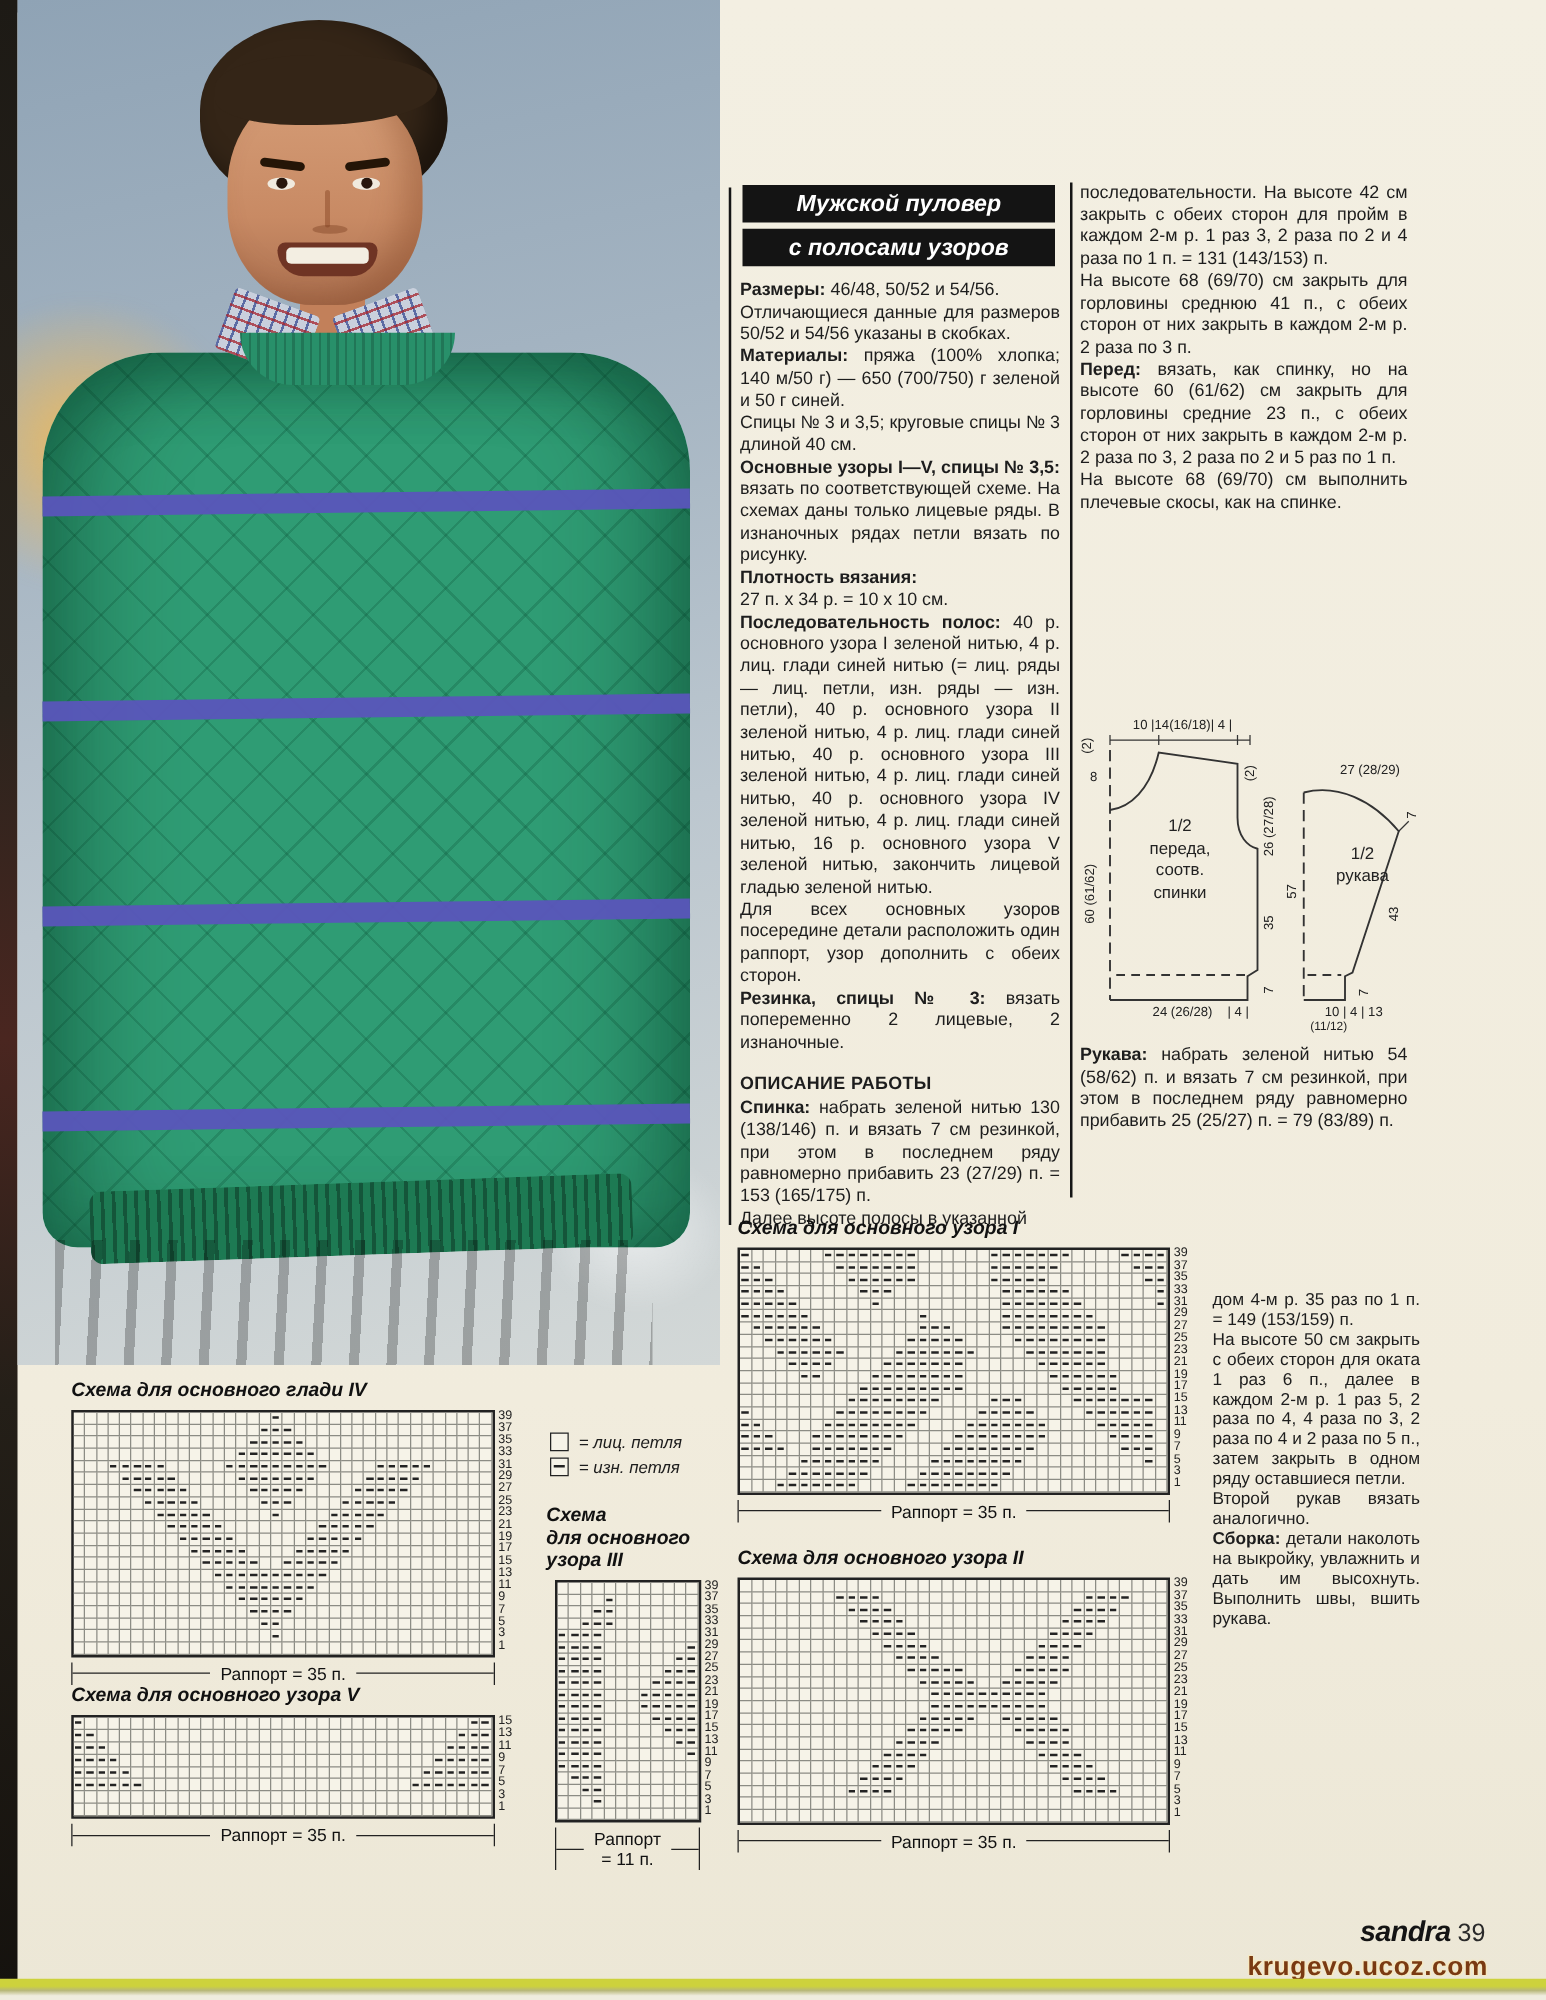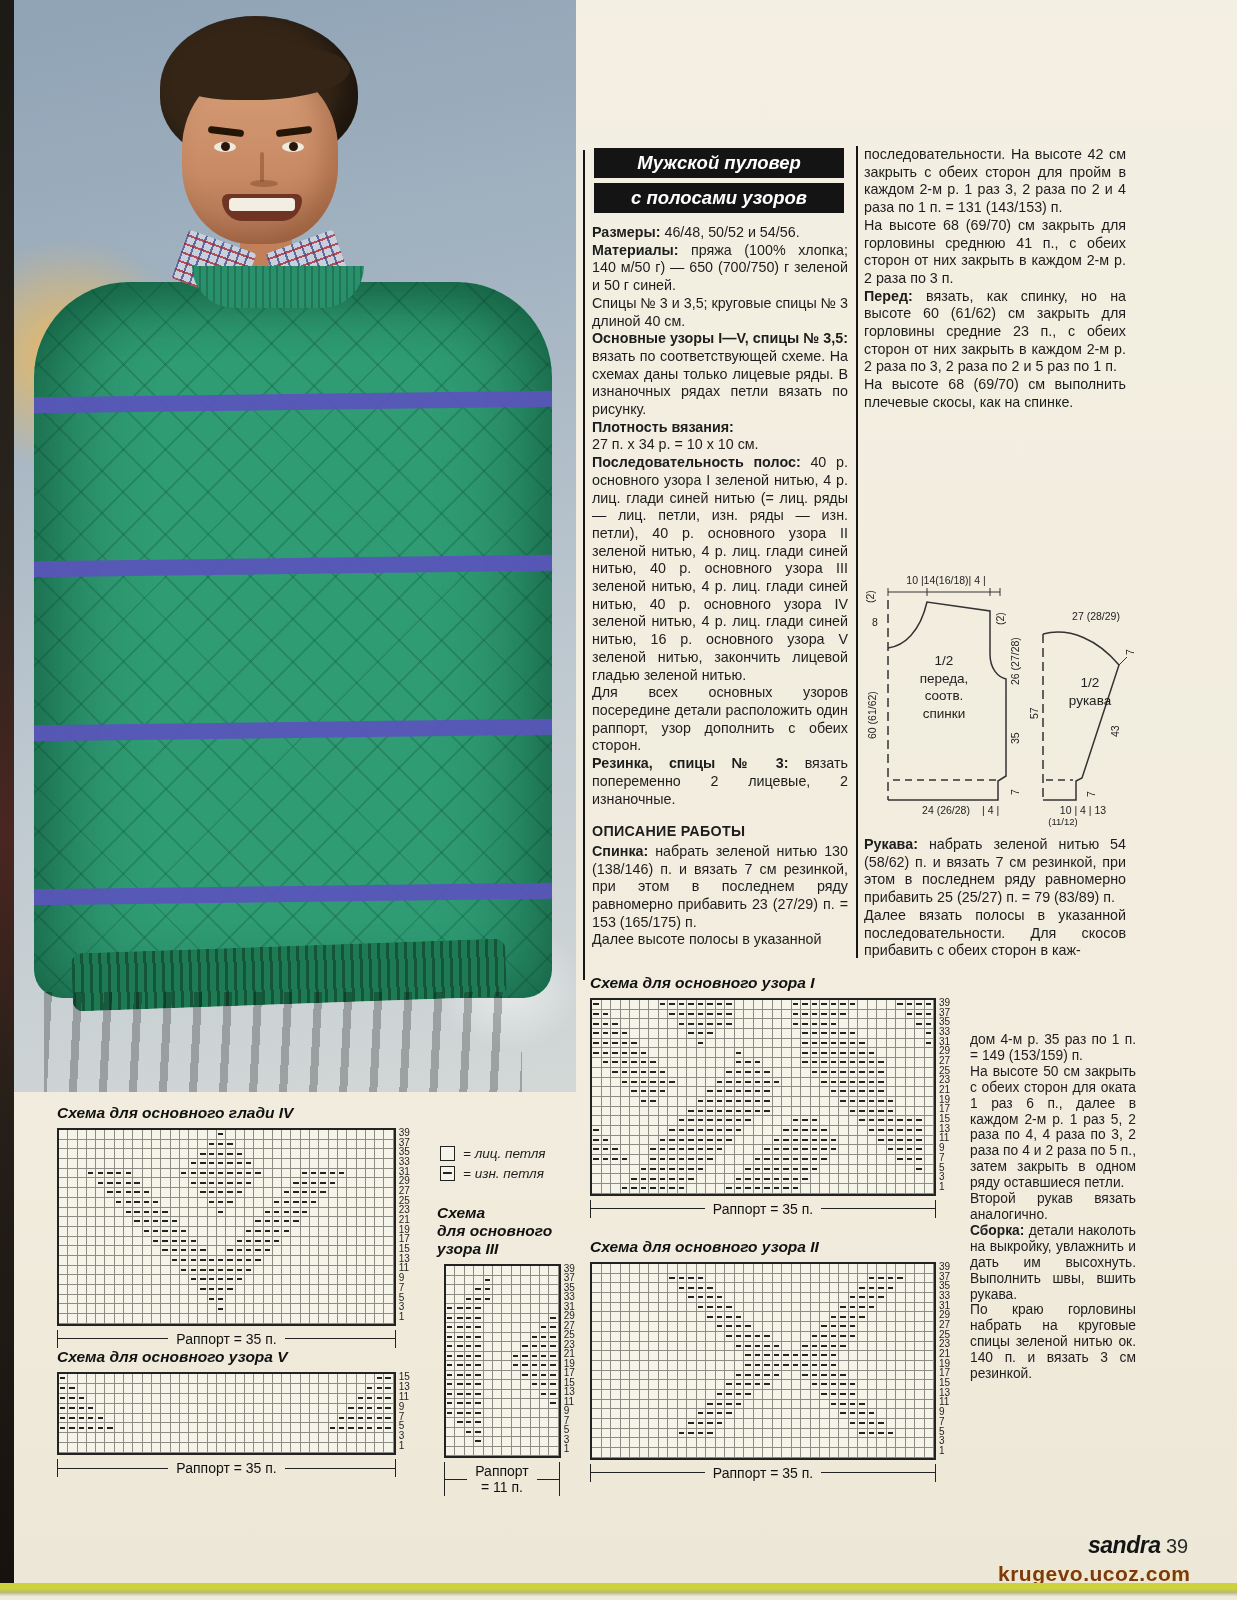--- a/index.html
+++ b/index.html
@@ -138,48 +138,47 @@
 <div class="abs rule" style="left:583px;top:150px;height:830px;"></div>
 <div class="abs rule" style="left:856px;top:146px;height:812px;"></div>
 
 <div class="abs" style="left:594px;top:148px;">
   <div class="titlebar">Мужской пуловер</div>
   <div class="titlebar" style="margin-top:5px;">с полосами узоров</div>
 </div>
 
 <div class="abs tcol" style="left:592px;top:224px;width:256px;">
     <p class="para"><b>Размеры:</b><span> 46/48, 50/52 и 54/56.</span></p>
+    <p class="para"><span>Отличающиеся данные для размеров 50/52 и 54/56 указаны в скобках.</span></p>
     <p class="para"><b>Материалы:</b><span> пряжа (100% хлопка; 140 м/50 г) — 650 (700/750) г зеленой и 50 г синей.</span></p>
     <p class="para"><span>Спицы № 3 и 3,5; круговые спицы № 3 длиной 40 см.</span></p>
     <p class="para"><b>Основные узоры I—V, спицы № 3,5:</b><span> вязать по соответствующей схеме. На схемах даны только лицевые ряды. В изнаночных рядах петли вязать по рисунку.</span></p>
     <p class="para"><b>Плотность вязания:</b></p>
     <p class="para"><span>27 п. х 34 р. = 10 х 10 см.</span></p>
     <p class="para"><b>Последовательность полос:</b><span> 40 р. основного узора I зеленой нитью, 4 р. лиц. глади синей нитью (= лиц. ряды — лиц. петли, изн. ряды — изн. петли), 40 р. основного узора II зеленой нитью, 4 р. лиц. глади синей нитью, 40 р. основного узора III зеленой нитью, 4 р. лиц. глади синей нитью, 40 р. основного узора IV зеленой нитью, 4 р. лиц. глади синей нитью, 16 р. основного узора V зеленой нитью, закончить лицевой гладью зеленой нитью.</span></p>
     <p class="para"><span>Для всех основных узоров посередине детали расположить один раппорт, узор дополнить с обеих сторон.</span></p>
     <p class="para"><b>Резинка, спицы № 3:</b><span> вязать попеременно 2 лицевые, 2 изнаночные.</span></p>
     <p class="para heading"><b>ОПИСАНИЕ РАБОТЫ</b></p>
     <p class="para"><b>Спинка:</b><span> набрать зеленой нитью 130 (138/146) п. и вязать 7 см резинкой, при этом в последнем ряду равномерно прибавить 23 (27/29) п. = 153 (165/175) п.</span></p>
     <p class="para"><span>Далее высоте полосы в указанной</span></p>
   </div>
 <div class="abs tcol" style="left:864px;top:146px;width:262px;">
     <p class="para"><span>последовательности. На высоте 42 см закрыть с обеих сторон для пройм в каждом 2-м р. 1 раз 3, 2 раза по 2 и 4 раза по 1 п. = 131 (143/153) п.</span></p>
     <p class="para"><span>На высоте 68 (69/70) см закрыть для горловины среднюю 41 п., с обеих сторон от них закрыть в каждом 2-м р. 2 раза по 3 п.</span></p>
     <p class="para"><b>Перед:</b><span> вязать, как спинку, но на высоте 60 (61/62) см закрыть для горловины средние 23 п., с обеих сторон от них закрыть в каждом 2-м р. 2 раза по 3, 2 раза по 2 и 5 раз по 1 п.</span></p>
     <p class="para"><span>На высоте 68 (69/70) см выполнить плечевые скосы, как на спинке.</span></p>
   </div>
 <div class="abs tcol" style="left:864px;top:836px;width:262px;">
     <p class="para"><b>Рукава:</b><span> набрать зеленой нитью 54 (58/62) п. и вязать 7 см резинкой, при этом в последнем ряду равномерно прибавить 25 (25/27) п. = 79 (83/89) п.</span></p>
-    <p class="para"><span>Далее вязать полосы в указанной последовательности. Для скосов прибавить с обеих сторон в каж-</span></p>
   </div>
 <div class="abs tcol tcol2c" style="left:970px;top:1032px;width:166px;">
     <p class="para"><span>дом 4-м р. 35 раз по 1 п. = 149 (153/159) п.</span></p>
     <p class="para"><span>На высоте 50 см закрыть с обеих сторон для оката 1 раз 6 п., далее в каждом 2-м р. 1 раз 5, 2 раза по 4, 4 раза по 3, 2 раза по 4 и 2 раза по 5 п., затем закрыть в одном ряду оставшиеся петли.</span></p>
     <p class="para"><span>Второй рукав вязать аналогично.</span></p>
     <p class="para"><b>Сборка:</b><span> детали наколоть на выкройку, увлажнить и дать им высохнуть. Выполнить швы, вшить рукава.</span></p>
-    <p class="para"><span>По краю горловины набрать на круговые спицы зеленой нитью ок. 140 п. и вязать 3 см резинкой.</span></p>
   </div>
 
 <div class="abs diagram">
   <svg width="280" height="284" viewBox="0 0 280 284">
     <g fill="none" stroke="#333" stroke-width="1.5">
       <path d="M30,100 C46,98 62,84 69,54 L132,63 L132,106 C132,121 140,129 148,131 L148,228 L140,233 L140,252 L30,252"></path>
       <line x1="30" y1="52" x2="30" y2="252" stroke-dasharray="9,5"></line>
       <line x1="35" y1="232" x2="138" y2="232" stroke-dasharray="7,5"></line>
       <path d="M185,86 C212,79 240,92 261,117 L224,230 L218,233 L218,252 L185,252"></path>
       <line x1="185" y1="86" x2="185" y2="252" stroke-dasharray="9,5"></line>

